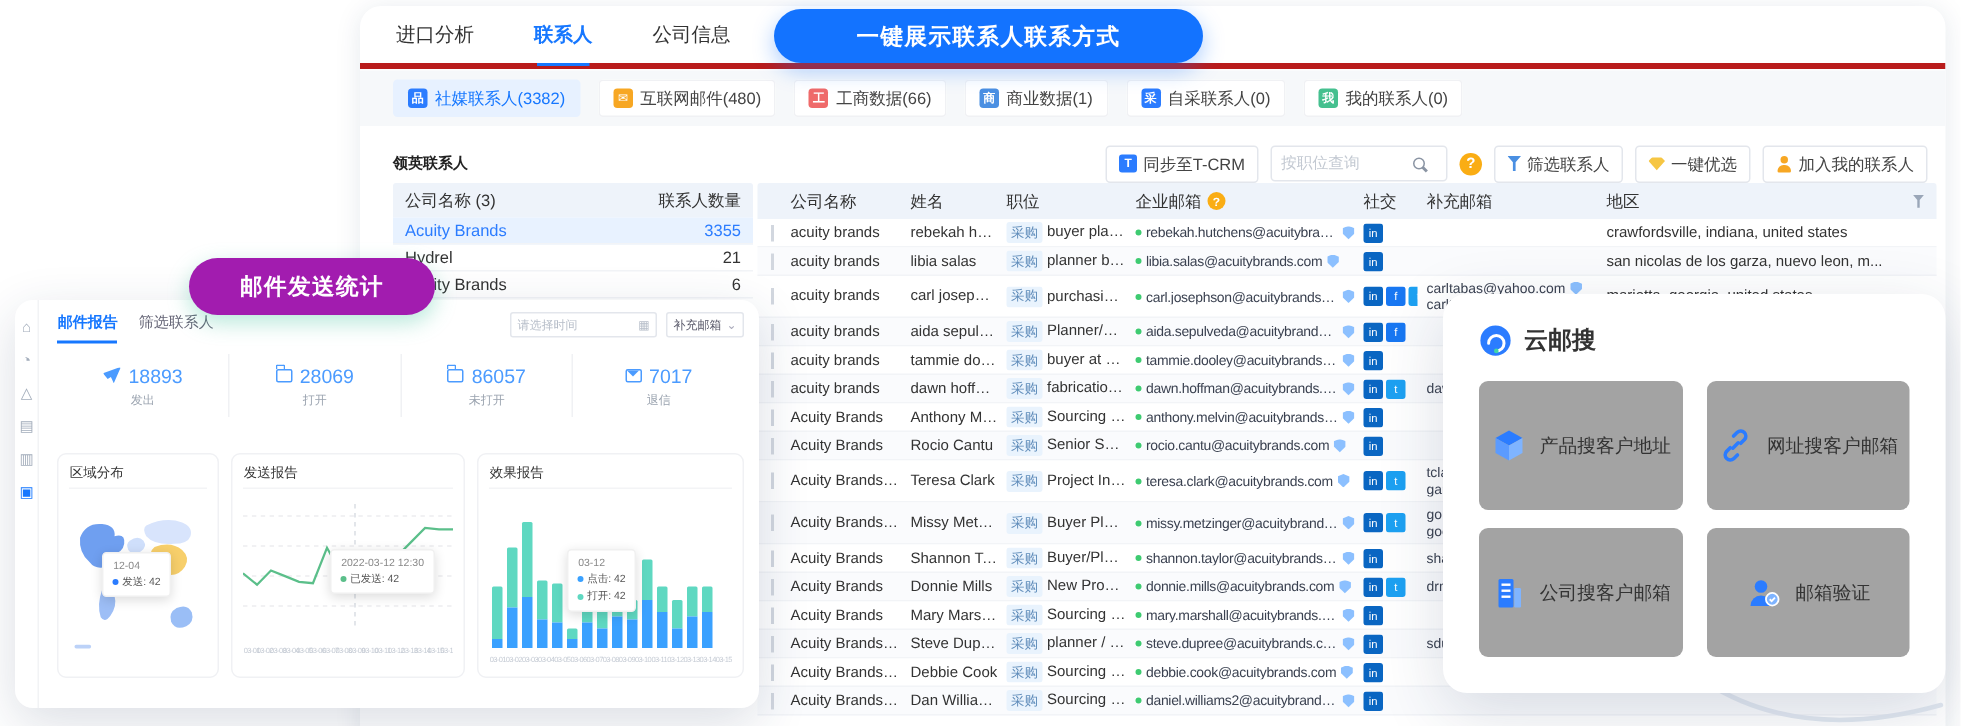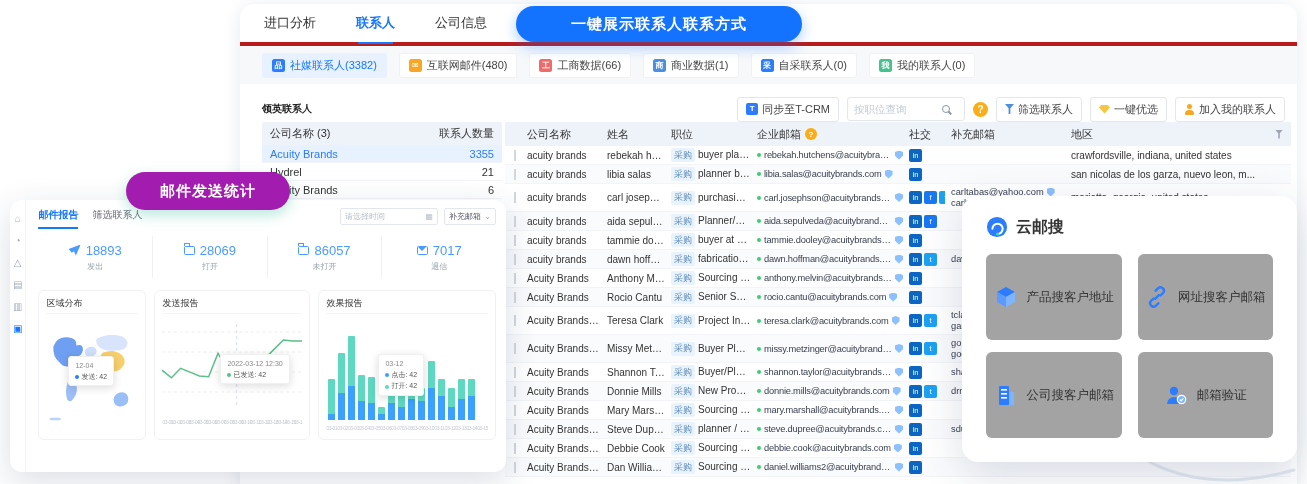--- a/index.html
+++ b/index.html
@@ -105,21 +105,21 @@
   .stat-top{display:flex;align-items:center;gap:5px}
   .stat-num{font-size:13px;color:#4b9bff}
   .stat-lab{font-size:8px;color:#9aa3af}
   .st-ic{position:relative;width:11px;height:9px;border:1.2px solid #4b9bff;border-radius:1.5px;flex:none}
   .st-ic--send-icon{border:none;width:12px;height:11px;background:#4b9bff;
     clip-path:polygon(0 40%,100% 0,60% 100%,44% 62%,26% 74%)}
   .st-ic--folder-open-icon::before,.st-ic--folder-icon::before{content:"";position:absolute;top:-3.4px;
     left:-1.2px;width:4px;height:2px;border:1.2px solid #4b9bff;border-bottom:none;border-radius:1px 1px 0 0}
   .st-ic--mail-icon::before{content:"";position:absolute;left:0.4px;top:0;width:0;height:0;
     border-left:4.2px solid transparent;border-right:4.2px solid transparent;border-top:4px solid #4b9bff}
-  .mp-charts{display:flex;gap:8px;margin-top:12px;height:150px}
+  .mp-charts{display:flex;gap:8px;margin-top:24px;height:150px}
   .mchart{border:1px solid #f0f1f4;border-radius:6px;padding:6px 7px;position:relative;background:#fff}
   .mchart-t{font-size:9px;color:#333;border-bottom:1px solid #f3f4f6;padding-bottom:3px;margin-bottom:4px}
   .mc-map{width:108px}.mc-line{width:156px}.mc-bar{flex:1}
   .chart-body{position:relative;height:112px}
   .xlabels{display:flex;justify-content:space-between;font-size:5px;color:#c5cbd4;
     margin-top:1px;overflow:hidden;white-space:nowrap;letter-spacing:-.4px}
   .xlabels span{flex:1;text-align:center;min-width:0}
   .tip{position:absolute;background:#fff;border:1px solid #f0f0f0;box-shadow:0 2px 8px rgba(0,0,0,.14);
     border-radius:3px;padding:3px 6px;font-size:7px;color:#555;line-height:1.6;white-space:nowrap;z-index:2}
   .tipdot{display:inline-block;width:4px;height:4px;border-radius:50%;margin-right:2px;vertical-align:middle}

